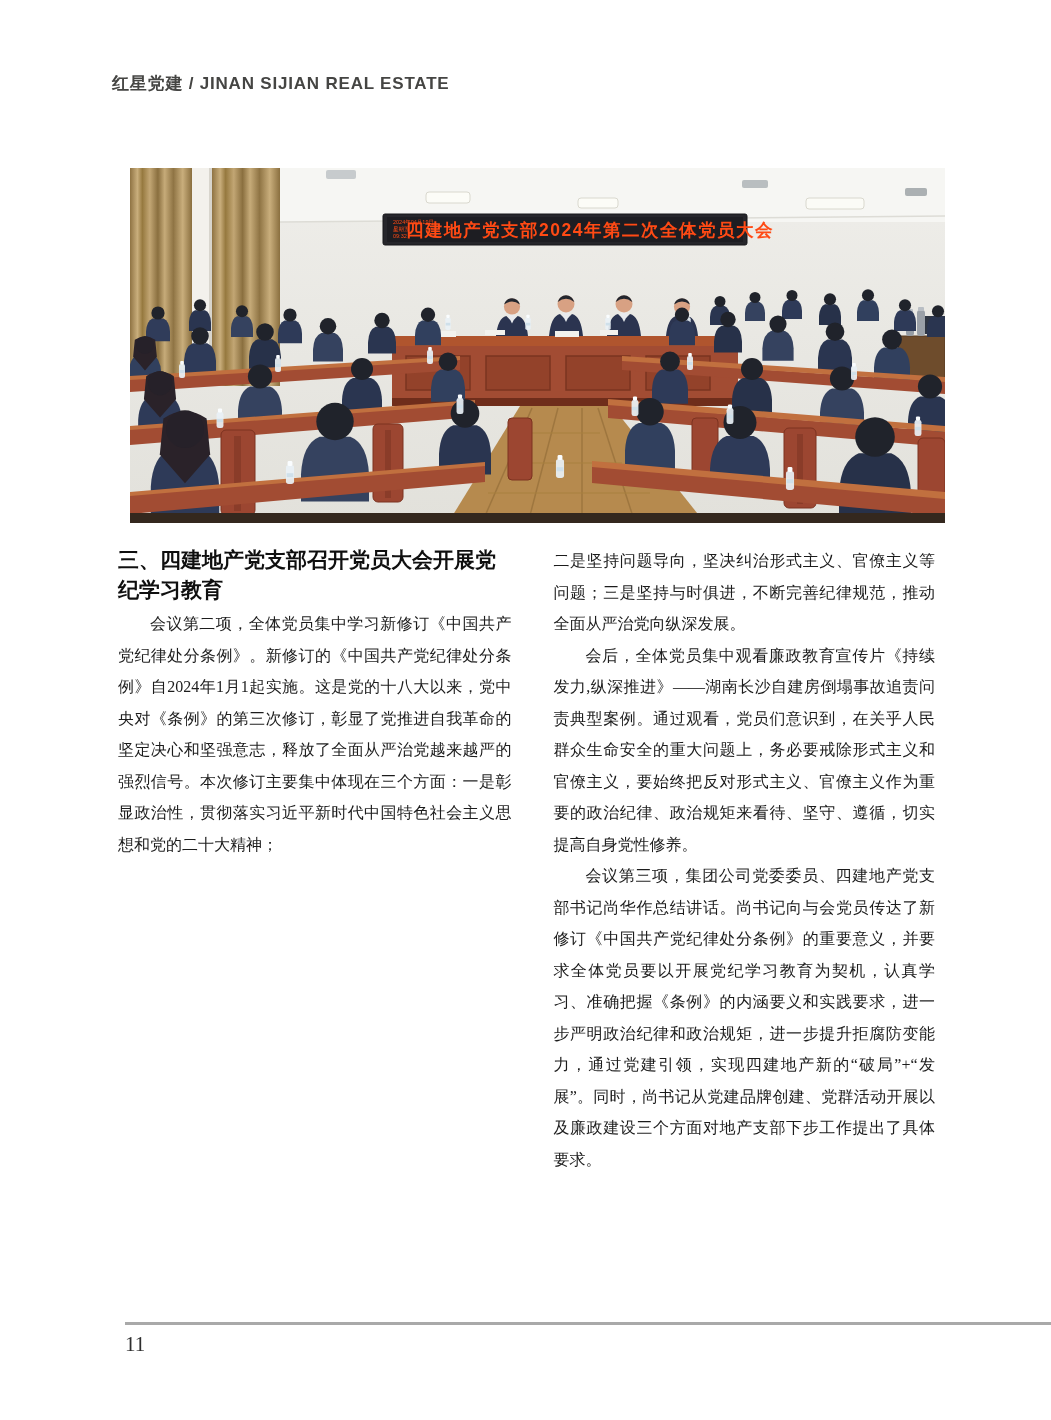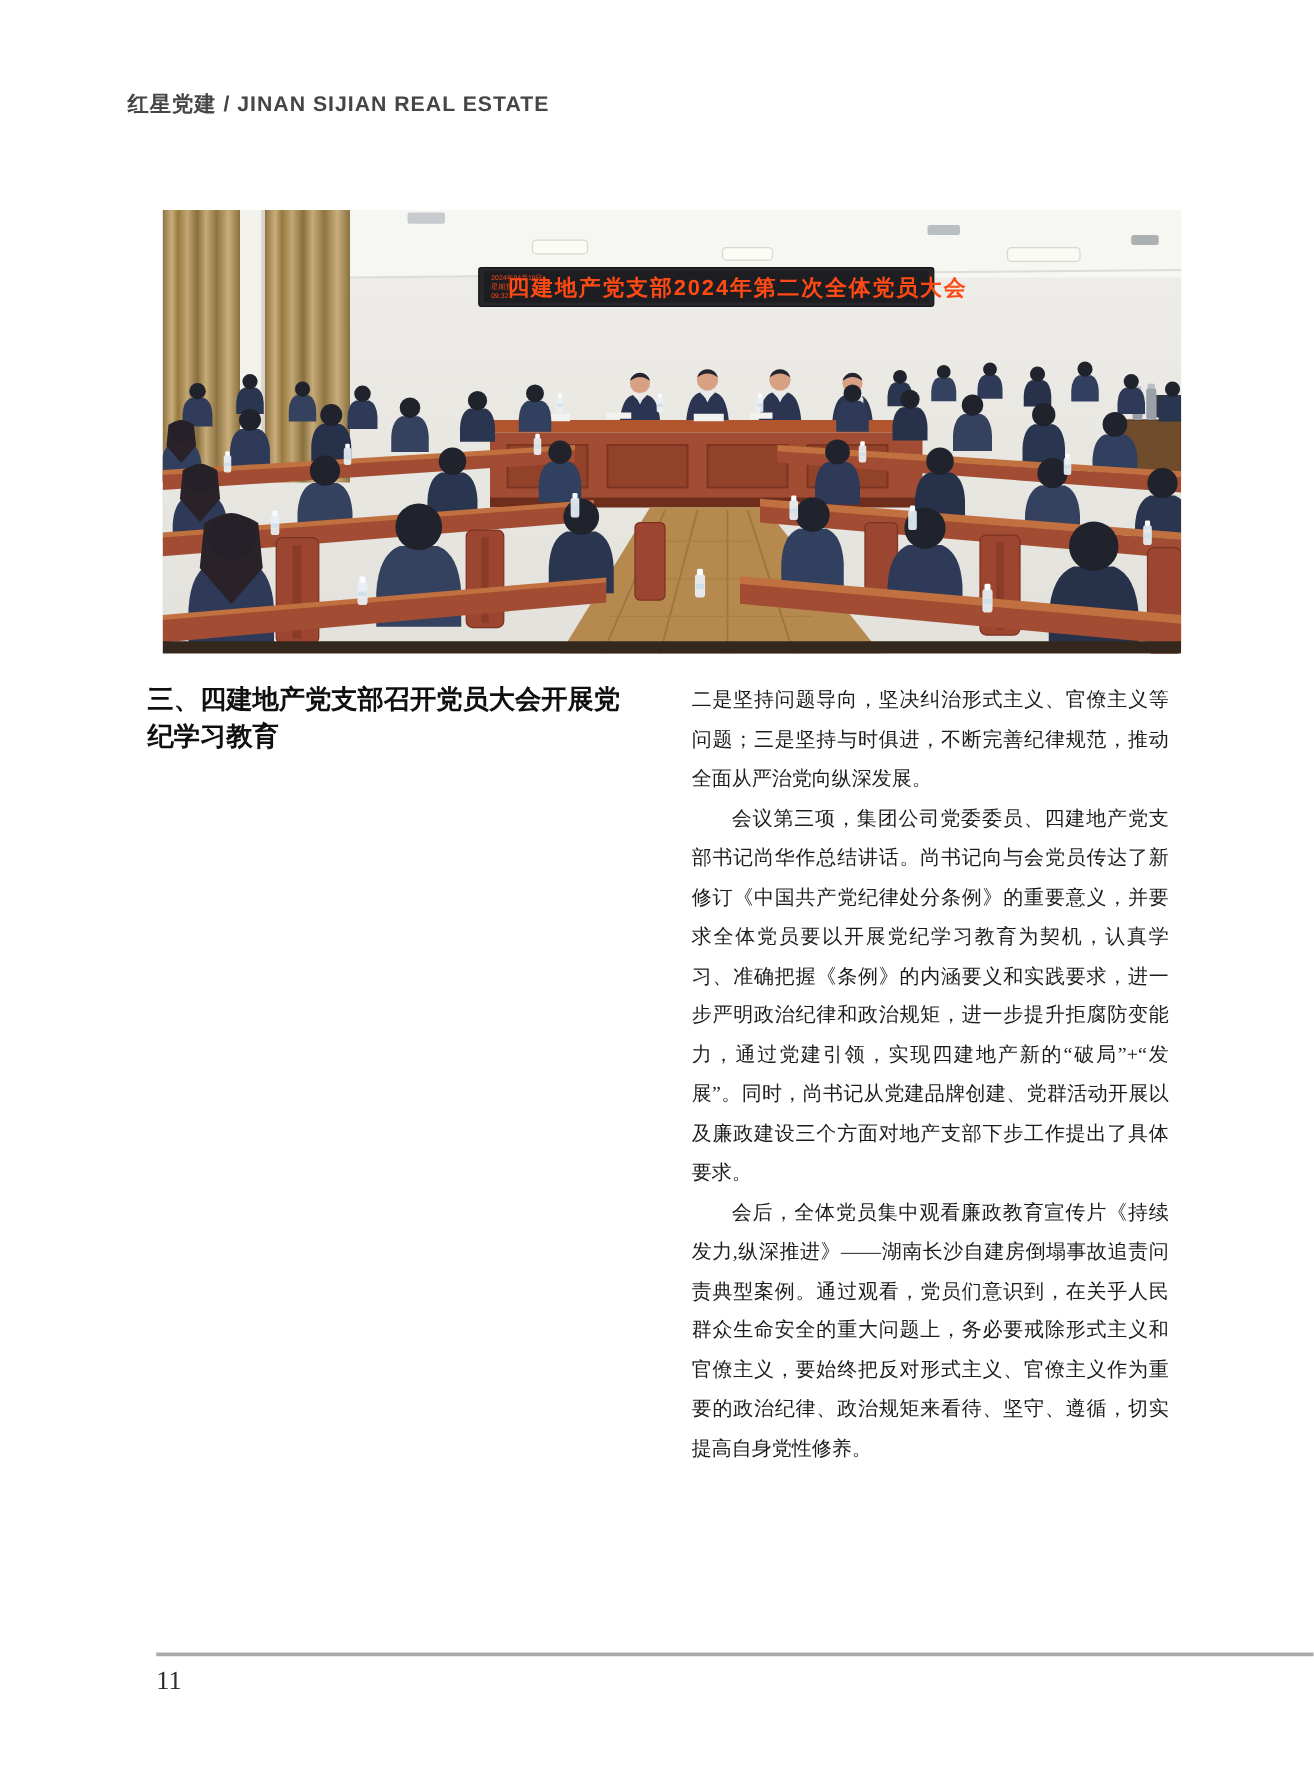--- a/index.html
+++ b/index.html
@@ -9,21 +9,21 @@
     --wood-light:#c1703f; --floor:#b68a4e; --hair:#1d2026; --skin:#d8a183;
     --body-text:#1c1c1c; --heading-text:#0f0f0f; --header-gray:#454543; --rule:#a9a9a9;
   }
   *{box-sizing:border-box;}
   html,body{margin:0;padding:0;}
   body{
     width:1051px;height:1420px;position:relative;background:#ffffff;overflow:hidden;
     font-family:"Liberation Serif","DejaVu Serif",serif;
   }
   .masthead{
-    position:absolute;left:102px;top:72px;
+    position:absolute;left:112px;top:72px;
     font-family:"Liberation Sans","DejaVu Sans",sans-serif;
     font-weight:bold;font-size:17px;letter-spacing:0.8px;color:var(--header-gray);
   }
   figure.photo{
     position:absolute;left:130px;top:168px;width:815px;height:355px;margin:0;overflow:hidden;
     background:var(--wall);
   }
   figure.photo svg{display:block;width:100%;height:100%;}
   .columns{
     position:absolute;left:118px;top:545px;width:817px;display:flex;gap:42px;
@@ -277,22 +277,23 @@
       <use href="#bottle" transform="translate(160,316) scale(1.35)"></use>
       <use href="#bottle" transform="translate(430,310) scale(1.35)"></use>
       <use href="#bottle" transform="translate(660,322) scale(1.35)"></use>
     </g>
   </svg>
 </figure>
 
 <main class="columns">
   <div class="col col-left">
     <h2 class="heading">三、四建地产党支部召开党员大会开展党纪学习教育</h2>
+    <p class="body">会议第二项，全体党员集中学习新修订《中国共产党纪律处分条例》。新修订的《中国共产党纪律处分条例》自2024年1月1起实施。这是党的十八大以来，党中央对《条例》的第三次修订，彰显了党推进自我革命的坚定决心和坚强意志，释放了全面从严治党越来越严的强烈信号。本次修订主要集中体现在三个方面：一是彰显政治性，贯彻落实习近平新时代中国特色社会主义思想和党的二十大精神；</p>
   </div>
   <div class="col col-right">
     <p class="body continuation">二是坚持问题导向，坚决纠治形式主义、官僚主义等问题；三是坚持与时俱进，不断完善纪律规范，推动全面从严治党向纵深发展。</p>
+    <p class="body">会后，全体党员集中观看廉政教育宣传片《持续发力,纵深推进》——湖南长沙自建房倒塌事故追责问责典型案例。通过观看，党员们意识到，在关乎人民群众生命安全的重大问题上，务必要戒除形式主义和官僚主义，要始终把反对形式主义、官僚主义作为重要的政治纪律、政治规矩来看待、坚守、遵循，切实提高自身党性修养。</p>
     <p class="body">会议第三项，集团公司党委委员、四建地产党支部书记尚华作总结讲话。尚书记向与会党员传达了新修订《中国共产党纪律处分条例》的重要意义，并要求全体党员要以开展党纪学习教育为契机，认真学习、准确把握《条例》的内涵要义和实践要求，进一步严明政治纪律和政治规矩，进一步提升拒腐防变能力，通过党建引领，实现四建地产新的“破局”+“发展”。同时，尚书记从党建品牌创建、党群活动开展以及廉政建设三个方面对地产支部下步工作提出了具体要求。</p>
-    <p class="body">会后，全体党员集中观看廉政教育宣传片《持续发力,纵深推进》——湖南长沙自建房倒塌事故追责问责典型案例。通过观看，党员们意识到，在关乎人民群众生命安全的重大问题上，务必要戒除形式主义和官僚主义，要始终把反对形式主义、官僚主义作为重要的政治纪律、政治规矩来看待、坚守、遵循，切实提高自身党性修养。</p>
   </div>
 </main>
 
 <div class="foot-rule"></div>
 <div class="page-num">11</div>
 
 </body></html>

